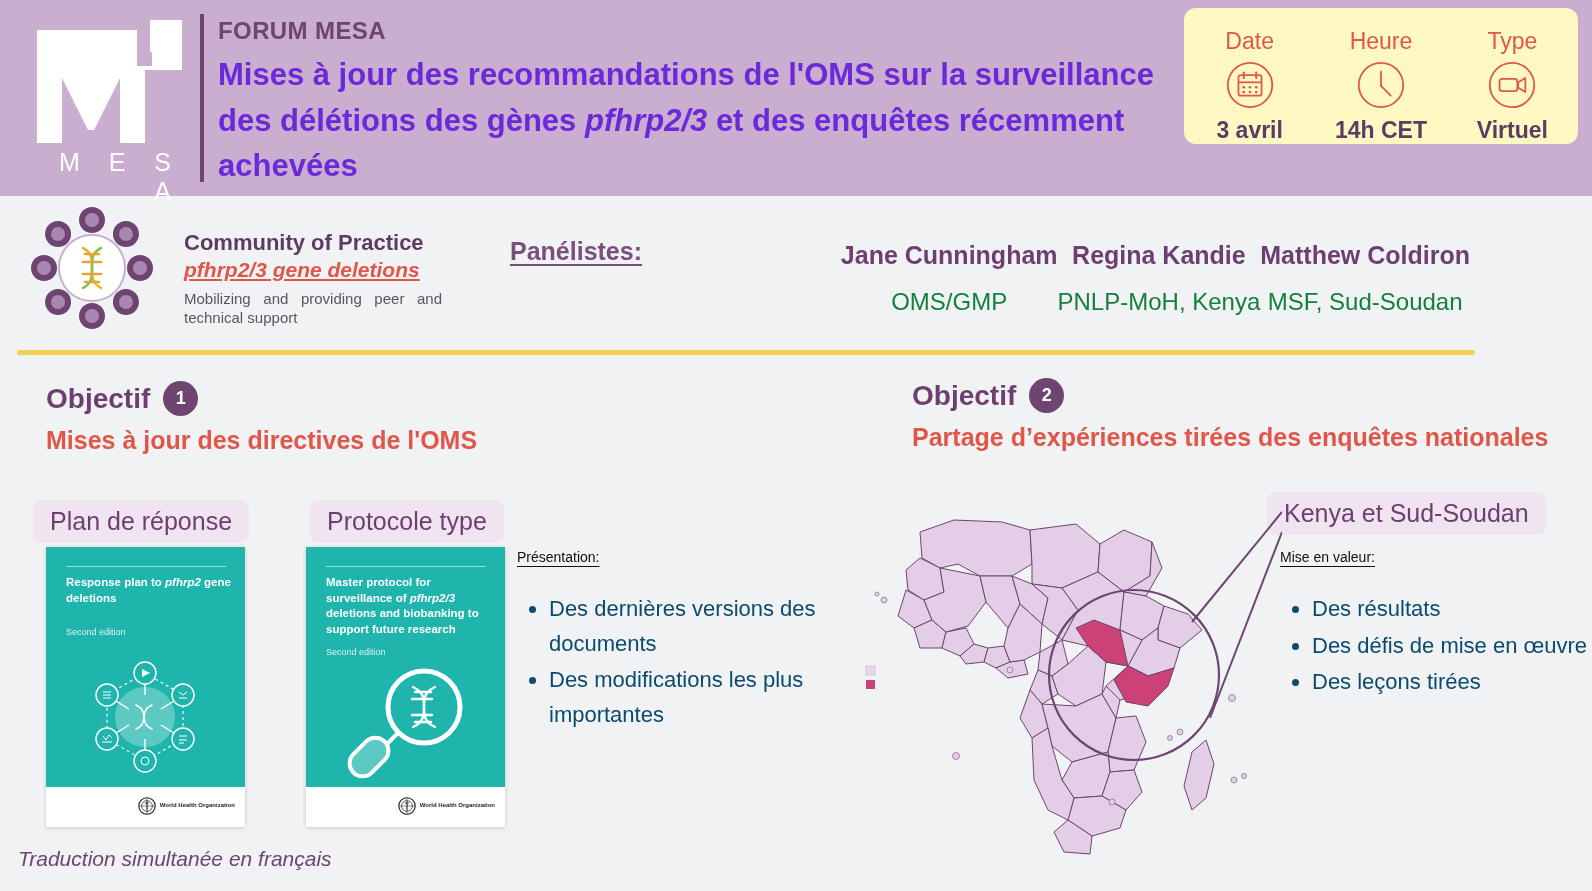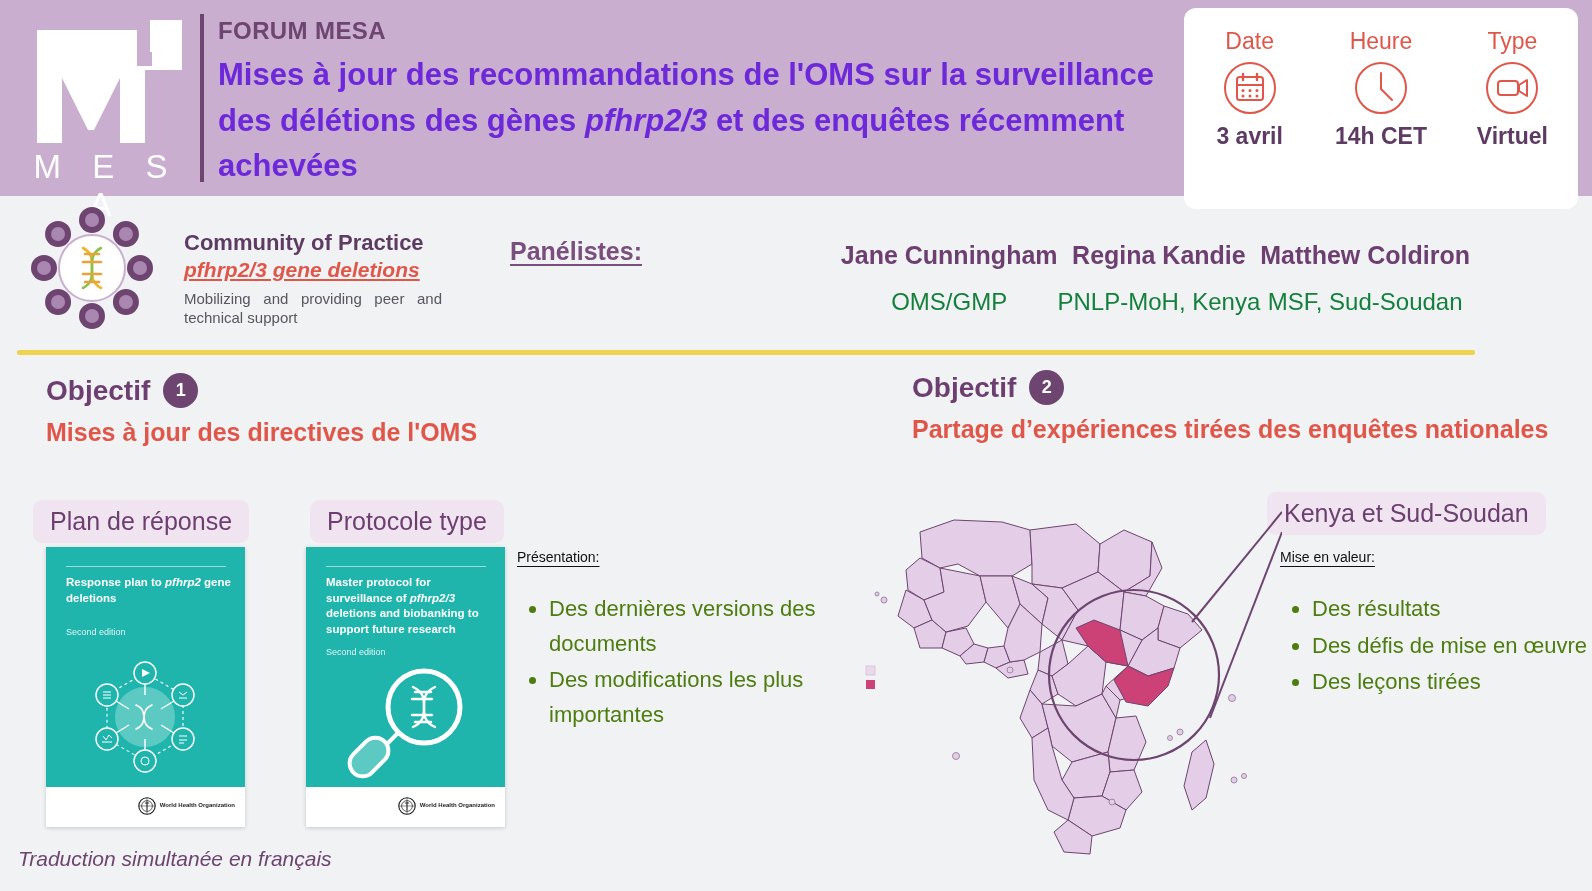--- a/index.html
+++ b/index.html
@@ -13,43 +13,43 @@
 
   
   .header {
     position:absolute; left:0; top:0; width:1592px; height:196px;
     background:#c9aed0;
   }
   .logo-wrap { position:absolute; left:22px; top:8px; width:170px; height:180px; }
   .logo-mark { position:absolute; left:10px; top:10px; width:150px; height:125px; }
   .mesa-word {
     position:absolute; left:8px; top:140px; width:152px;
-    text-align:center; color:#ffffff;
-    font-size:33px; letter-spacing:11px; font-weight:400;
+    text-align:right; color:#ffffff;
+    font-size:25px; letter-spacing:11px; font-weight:400;
   }
 
   .header-divider {
     position:absolute; left:200px; top:14px; width:4px; height:168px;
     background:#6d4570;
   }
   .header-text { position:absolute; left:218px; top:16px; width:950px; }
   .kicker {
     color:#6d4570; font-size:24px; font-weight:bold;
     letter-spacing:.4px; line-height:1.25;
   }
   .main-title {
     color:#6d28d9; font-size:31px; font-weight:bold;
     line-height:1.47; margin-top:6px;
   }
   .main-title i { font-style:italic; }
 
   
   .info-box {
-    position:absolute; left:1184px; top:8px; width:394px; height:201px;
-    background:#ffffff; border-radius:12px;
+    position:absolute; left:1184px; top:8px; width:394px; height:136px;
+    background:#fef9c3; border-radius:12px;
     display:flex;
   }
   .info-col {
     flex:1; display:flex; flex-direction:column;
     align-items:center; justify-content:flex-start;
     padding-top:20px;
   }
   .info-label { color:#e0574a; font-size:23px; margin-bottom:6px; }
   .info-icon { width:54px; height:54px; }
   .info-value { color:#5e3b62; font-size:23px; font-weight:bold; margin-top:8px; }
@@ -82,21 +82,21 @@
   .p-name { color:#6d3f71; font-size:25px; font-weight:bold; line-height:1.25; }
   .p-org { color:#15803d; font-size:24px; line-height:1.5; margin-top:13px; }
 
   
   .rule {
     position:absolute; left:17px; top:350px; width:1458px; height:5px;
     background:#efd24f; border-radius:2px;
   }
 
   
-  .obj { position:absolute; }
+  .obj { position:absolute;margin-top:8px; }
   .obj-1 { left:46px; top:373px; width:830px; }
   .obj-2 { left:912px; top:370px; width:640px; }
   .obj-head { display:flex; align-items:center; gap:13px; }
   .obj-word { color:#6d3f71; font-size:28px; font-weight:bold; }
   .obj-badge {
     width:35px; height:35px; border-radius:50%;
     background:#6d4570; color:#fff;
     font-size:18px; font-weight:bold;
     display:flex; align-items:center; justify-content:center;
   }
@@ -152,21 +152,21 @@
   
   .txt-block { position:absolute; }
   .txt-1 { left:517px; top:549px; width:320px; }
   .txt-2 { left:1280px; top:549px; width:310px; }
   .txt-head {
     color:#111; font-size:14px; text-decoration:underline;
     text-underline-offset:4px; line-height:1.2;
   }
   .txt-list { margin-top:26px; padding-left:32px; }
   .txt-list li {
-    color:#4d7c0f; font-size:22px; line-height:1.58; margin-bottom:2px;
+    color:#0c4a6e; font-size:22px; line-height:1.58; margin-bottom:2px;
   }
 
   
   .map { position:absolute; left:862px; top:480px; width:420px; height:390px; }
 
   
   .footer {
     position:absolute; left:18px; top:847px;
     color:#6d4570; font-size:21px; font-style:italic;
   }

